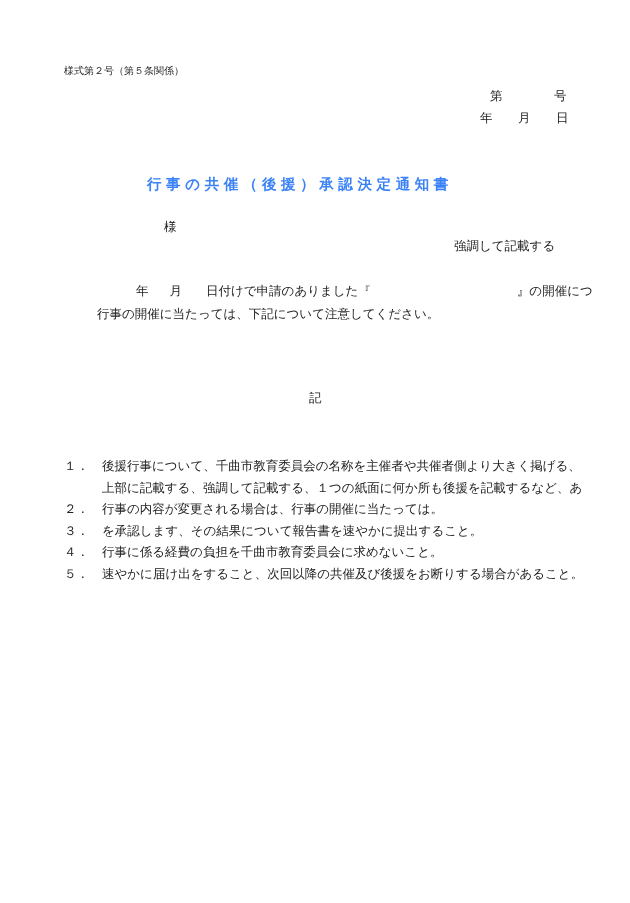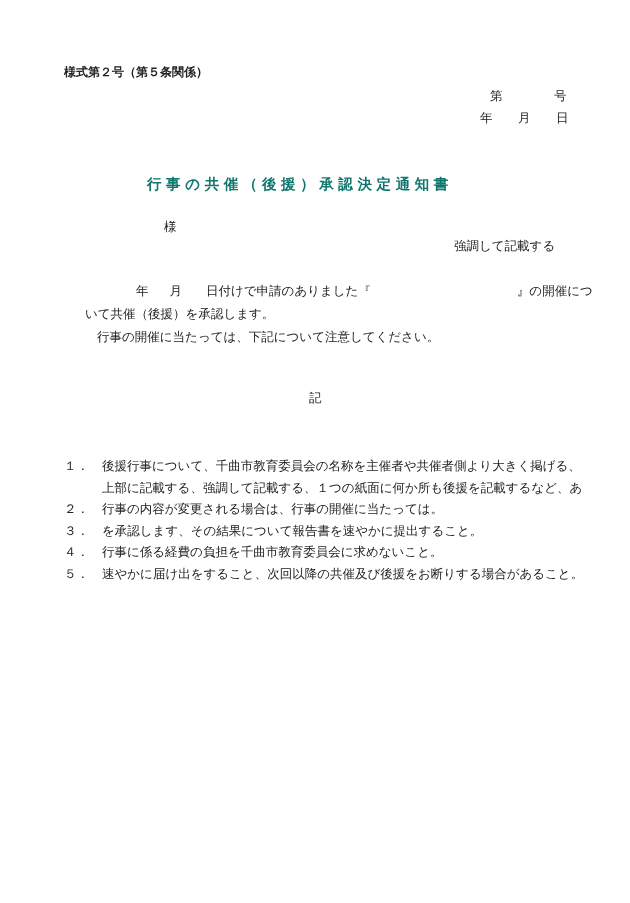--- a/index.html
+++ b/index.html
@@ -10,29 +10,29 @@
     body {
       width: 630px;
       height: 903px;
       position: relative;
       overflow: hidden;
       font-family: "DejaVu Serif", "Liberation Serif", serif;
       color: #222222;
       font-size: 12.5px;
     }
     .abs { position: absolute; white-space: nowrap; }
-    .form-label { left: 64px; top: 64px; font-size: 12px; font-weight: bold; }
+    .form-label { left: 64px; top: 64px; font-size: 10px; }
     .num-line { top: 88px; font-size: 12.5px; }
     .date-line { top: 110px; font-size: 12.5px; }
     .title {
       left: 147px; top: 175px;
       font-size: 14.5px;
       letter-spacing: 4.6px;
       font-weight: bold;
-      color: #0f766e;
+      color: #3b82f6;
     }
     .addressee { left: 164px; top: 219px; }
     .issuer { left: 454px; top: 238px; }
     .body-p { left: 64px; top: 279px; width: 510px; line-height: 23px; white-space: normal; }
     .body-line { display: block; white-space: nowrap; height: 23px; margin-left: 21px; }
     .ki { left: 309px; top: 390px; }
     .conditions { left: 64px; top: 455px; width: 520px; }
     .cond {
       position: relative;
       display: block;
@@ -60,21 +60,20 @@
   <div class="abs title">行事の共催（後援）承認決定通知書</div>
 
   <div class="abs addressee">様</div>
 
   <div class="abs issuer">強調して記載する</div>
 
   <div class="abs body-p">
     <span class="body-line">
       <span style="display:inline-block;width:51px;"></span><span>年</span><span style="display:inline-block;width:21px;"></span><span>月</span><span style="display:inline-block;width:24px;"></span><span>日付けで申請のありました『</span><span style="display:inline-block;width:146px;"></span><span>』の開催につ</span>
     </span>
-    <span class="body-line">いて共催（後援）を承認します。</span>
     <span class="body-line" style="padding-left:12px;">行事の開催に当たっては、下記について注意してください。</span>
   </div>
 
   <div class="abs ki">記</div>
 
   <div class="abs conditions">
     <div class="cond">
       <span class="num">１．</span>
       <span class="txt">
         <span class="cond-line">後援行事について、千曲市教育委員会の名称を主催者や共催者側より大きく掲げる、</span>

